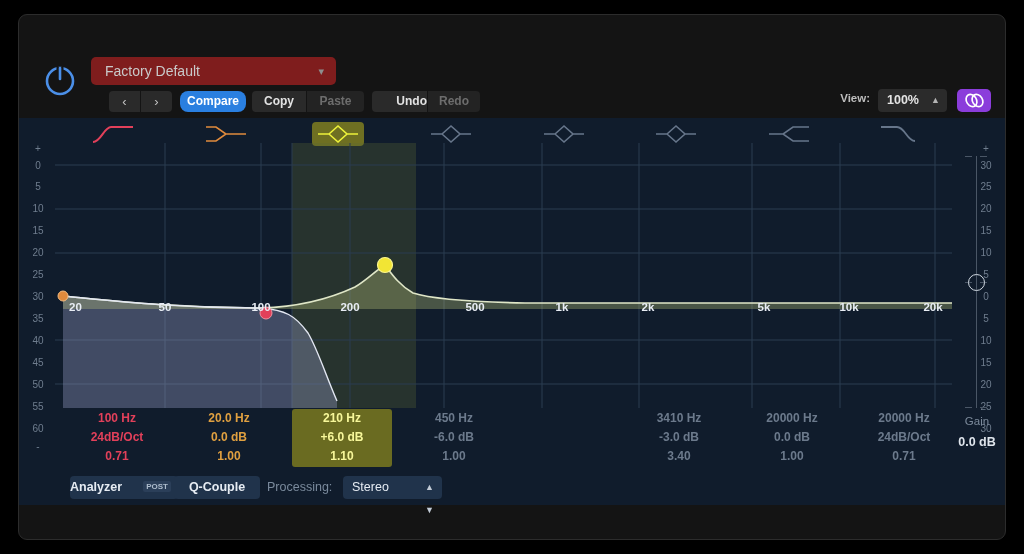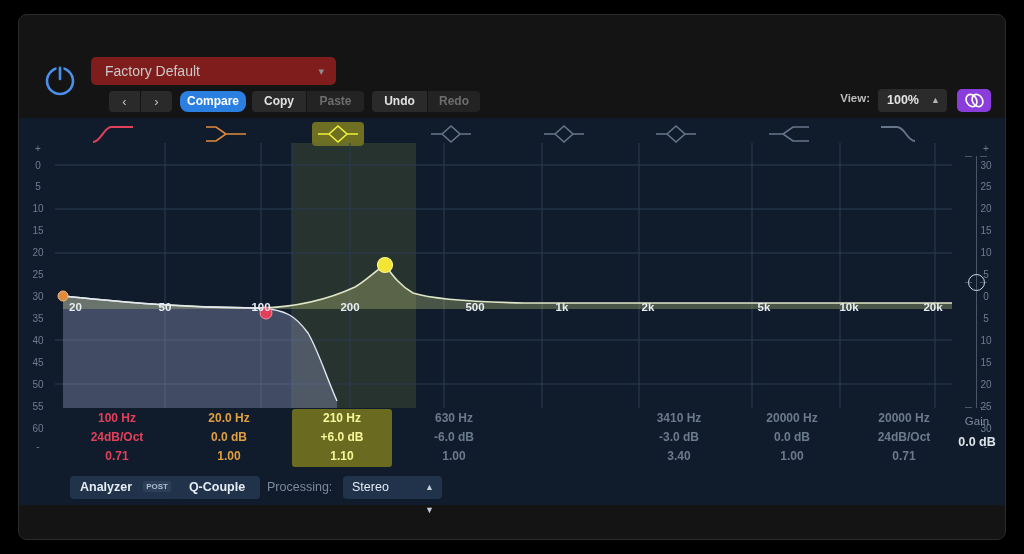--- a/index.html
+++ b/index.html
@@ -80,21 +80,21 @@
   }
   .btn.dim { color: #6d6d6d; background: #232323; font-weight: bold; }
   .btn.accent { background: #2a7fe0; color: #fff; }
   .btn.arrow { background: #2a2a2a; color: #c3c3c3; font-weight: normal; font-size: 13px; }
 
   #btn-prev  { left: 90px;  width: 31px; border-radius: 4px 0 0 4px; }
   #btn-next  { left: 122px; width: 31px; border-radius: 0 4px 4px 0; }
   #btn-compare { left: 161px; width: 66px; }
   #btn-copy  { left: 233px; width: 54px; border-radius: 4px 0 0 4px; }
   #btn-paste { left: 288px; width: 57px; border-radius: 0 4px 4px 0; }
-  #btn-undo  { left: 353px; width: 55px; border-radius: 4px 0 0 4px; }
+  #btn-undo  { left: 353px; width: 55px; border-radius: 4px 0 0 4px; text-align: right; }
   #btn-redo  { left: 409px; width: 52px; border-radius: 0 4px 4px 0; }
 
   #view-label {
     position: absolute; right: 135px; top: 47px;
     font-size: 11.5px; color: #bdbdbd; font-weight: bold;
   }
   #view-stepper {
     position: absolute; right: 58px; top: 44px;
     width: 69px; height: 23px;
     background: #2b2b2b; border-radius: 4px;
@@ -182,21 +182,21 @@
   #bottombar {
     position: absolute; left: 0; top: 358px;
     width: 100%; height: 30px;
   }
   .tbtn {
     position: absolute; top: 0; height: 23px;
     border-radius: 4px; background: #20334b;
     color: #e6ecf3; font-size: 12.5px; font-weight: bold;
     line-height: 23px; text-align: center;
   }
-  #analyzer-btn { left: 51px; width: 108px; text-align: left; padding-left: 10px; }
+  #analyzer-btn { left: 51px; width: 108px; text-align: left; }
   #analyzer-post {
     position: absolute; right: 7px; top: 5px;
     font-size: 8px; font-weight: bold; color: #aebdcd;
     background: #2b3f59; border-radius: 2px; padding: 1px 3px;
     line-height: 9px;
   }
   #qcouple-btn { left: 155px; width: 86px; }
   #processing-label {
     position: absolute; left: 248px; top: 0; line-height: 23px;
     font-size: 12.5px; color: #7a8a9c; text-align: center;
@@ -434,21 +434,21 @@
         <div style="color:#e0a040">20.0 Hz</div>
         <div style="color:#e0a040">0.0 dB</div>
         <div style="color:#e0a040">1.00</div>
       </div>
       <div class="readout sel" style="left:237px">
         <div style="color:#f7f79a">210 Hz</div>
         <div style="color:#f7f79a">+6.0 dB</div>
         <div style="color:#f7f79a">1.10</div>
       </div>
       <div class="readout" style="left:349px">
-        <div style="color:#6c7a8c">630 Hz</div>
+        <div style="color:#6c7a8c">450 Hz</div>
         <div style="color:#6c7a8c">-6.0 dB</div>
         <div style="color:#6c7a8c">1.00</div>
       </div>
       <div class="readout" style="left:574px">
         <div style="color:#6c7a8c">3410 Hz</div>
         <div style="color:#6c7a8c">-3.0 dB</div>
         <div style="color:#6c7a8c">3.40</div>
       </div>
       <div class="readout" style="left:687px">
         <div style="color:#6c7a8c">20000 Hz</div>

